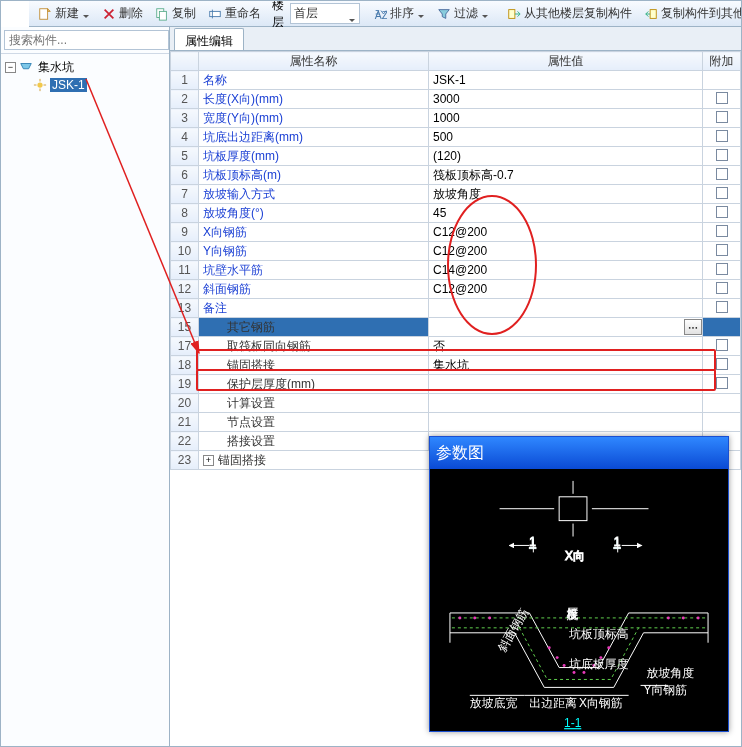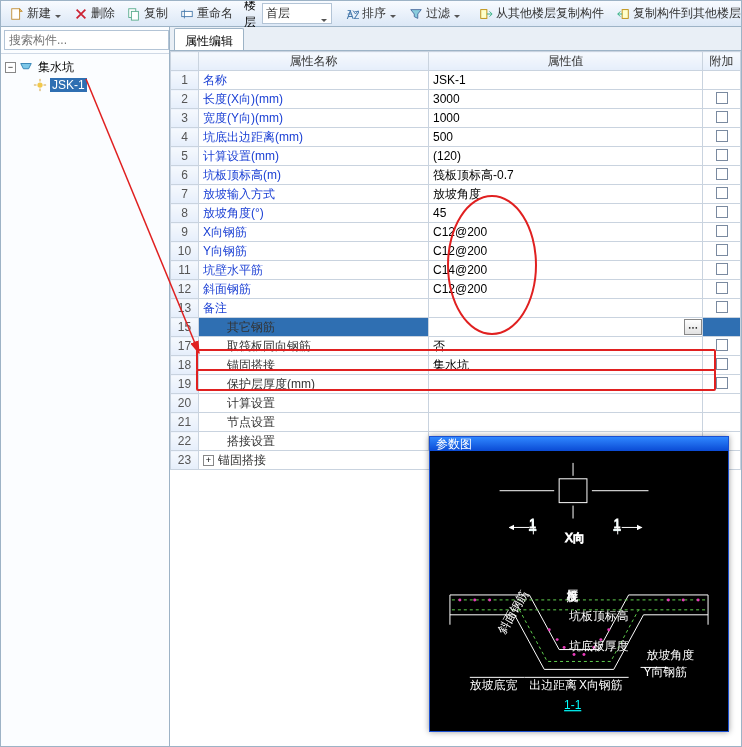--- a/index.html
+++ b/index.html
@@ -1,18 +1,18 @@
 <!DOCTYPE html>
 <html><head>
 <meta charset="utf-8">
 <style>
   *{box-sizing:border-box;margin:0;padding:0;font-family:"Microsoft YaHei","SimSun",Arial,sans-serif;font-size:12px;}
   body{background:#fff;}
   #app{width:742px;height:747px;border:1px solid #9db3c6;display:flex;flex-direction:column;position:relative;overflow:hidden;}
-  .toolbar{height:26px;background:linear-gradient(#f8fbff,#dce8f6);border-bottom:1px solid #9db3c6;display:flex;align-items:center;padding:0 4px;gap:2px;user-select:none;}
+  .toolbar{height:26px;background:linear-gradient(#f8fbff,#dce8f6);border-bottom:1px solid #9db3c6;display:flex;align-items:center;padding:0 4px;gap:2px;user-select:none;margin-left:28px;}
   .tb-btn{display:flex;align-items:center;gap:3px;padding:2px 5px;color:#333;white-space:nowrap;cursor:pointer;}
   .ico{width:14px;height:14px;display:inline-block;}
   .sep{width:1px;height:18px;background:#b8c8da;margin:0 2px;}
   .dd{width:8px;height:8px;display:inline-block;}
   .main{flex:1;display:flex;min-height:0;}
   .left-panel{width:169px;border-right:1px solid #9db3c6;display:flex;flex-direction:column;background:#fbfdff;}
   .search-bar{display:flex;align-items:center;padding:3px;border-bottom:1px solid #cfd9e6;}
   .search-bar input{flex:1;height:20px;border:1px solid #b3c4d6;padding:0 4px;color:#888;}
   .search-bar .sico{width:20px;height:20px;display:flex;align-items:center;justify-content:center;cursor:pointer;}
   .tree{flex:1;padding:4px 2px;position:relative;}
@@ -42,21 +42,21 @@
   .sel-row .rownum{background:linear-gradient(#f6f9fd,#e5eefb);color:#555;}
   .cell-editor{background:#fff;color:#333;display:flex;align-items:center;justify-content:flex-end;height:100%;}
   .ell-btn{width:18px;height:16px;border:1px solid #888;background:linear-gradient(#fefefe,#e2e2e2);display:flex;align-items:center;justify-content:center;font-weight:bold;font-size:10px;cursor:pointer;}
   .highlight-box{position:absolute;border:2px solid #e02020;border-radius:2px;pointer-events:none;}
   .row14box{left:195px;top:348px;width:520px;height:22px;}
   .row15box{left:195px;top:368px;width:520px;height:22px;}
   .ellipse{position:absolute;border:2px solid #e02020;border-radius:50%;pointer-events:none;}
   .el1{left:446px;top:194px;width:90px;height:140px;}
   .arrow-svg{position:absolute;left:0;top:0;pointer-events:none;}
   .param-panel{position:absolute;right:12px;bottom:14px;width:300px;height:296px;background:#000;border:1px solid #1a4fd0;box-shadow:0 0 6px rgba(0,0,0,.4);}
-  .param-title{height:14px;background:linear-gradient(#2f87ff,#0a4ad4);color:#fff;display:flex;align-items:center;padding:0 6px;font-size:12px;}
+  .param-title{height:32px;background:linear-gradient(#2f87ff,#0a4ad4);color:#fff;display:flex;align-items:center;padding:0 6px;font-size:16px;}
   .param-body{position:relative;width:100%;height:calc(100% - 20px);}
   .param-body svg{width:100%;height:100%;}
 </style>
 </head>
 <body>
 
 <div id="app">
 
   <div class="toolbar">
     <div class="tb-btn">
@@ -205,21 +205,21 @@
                 <td class="att-col"><span class="chk"></span></td>
               </tr>
               <tr>
                 <td class="rownum">4</td>
                 <td class="name-col"><span class="link">坑底出边距离(mm)</span></td>
                 <td class="val-col">500</td>
                 <td class="att-col"><span class="chk"></span></td>
               </tr>
               <tr>
                 <td class="rownum">5</td>
-                <td class="name-col"><span class="link">计算设置(mm)</span></td>
+                <td class="name-col"><span class="link">坑板厚度(mm)</span></td>
                 <td class="val-col">(120)</td>
                 <td class="att-col"><span class="chk"></span></td>
               </tr>
               <tr>
                 <td class="rownum">6</td>
                 <td class="name-col"><span class="link">坑板顶标高(m)</span></td>
                 <td class="val-col">筏板顶标高-0.7</td>
                 <td class="att-col"><span class="chk"></span></td>
               </tr>
               <tr>

